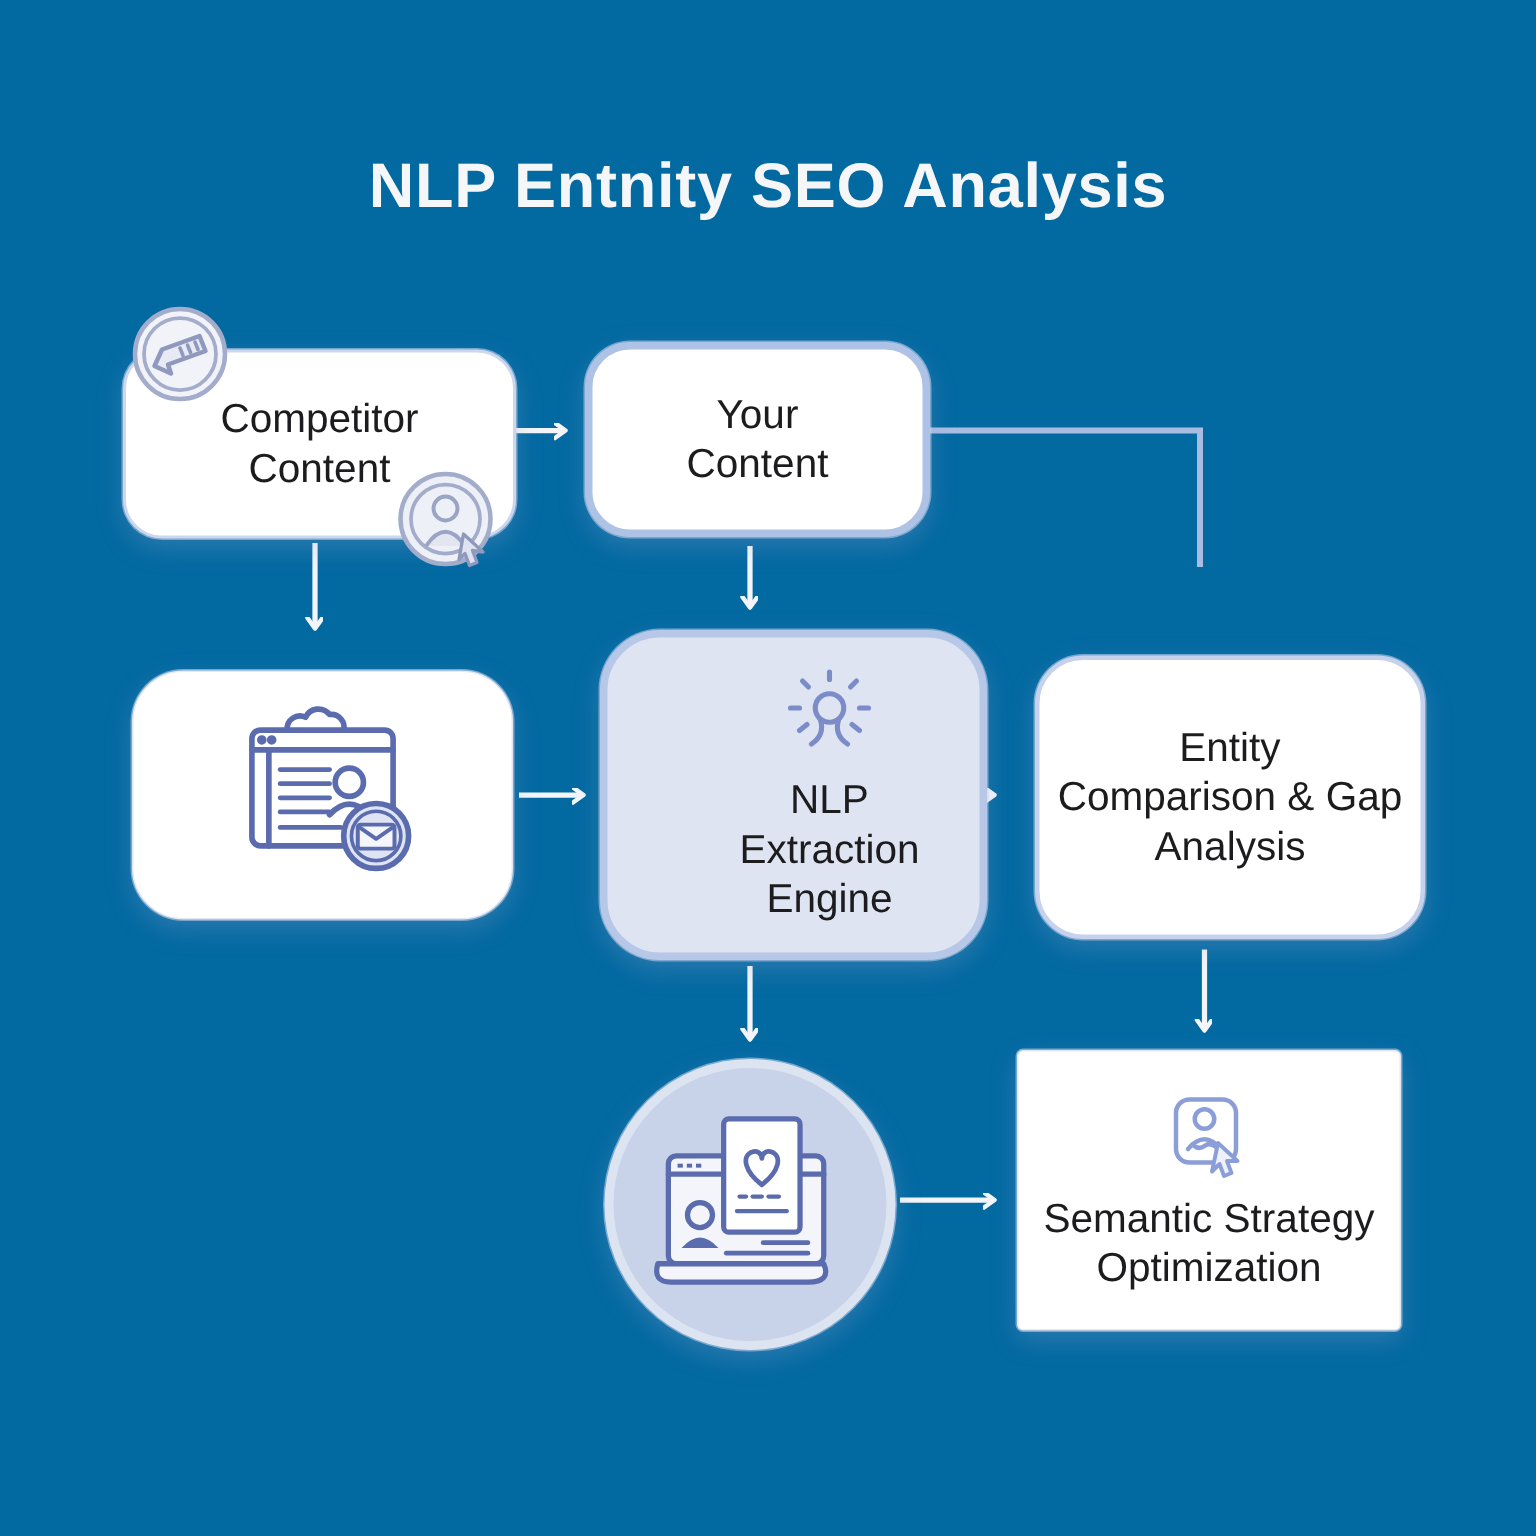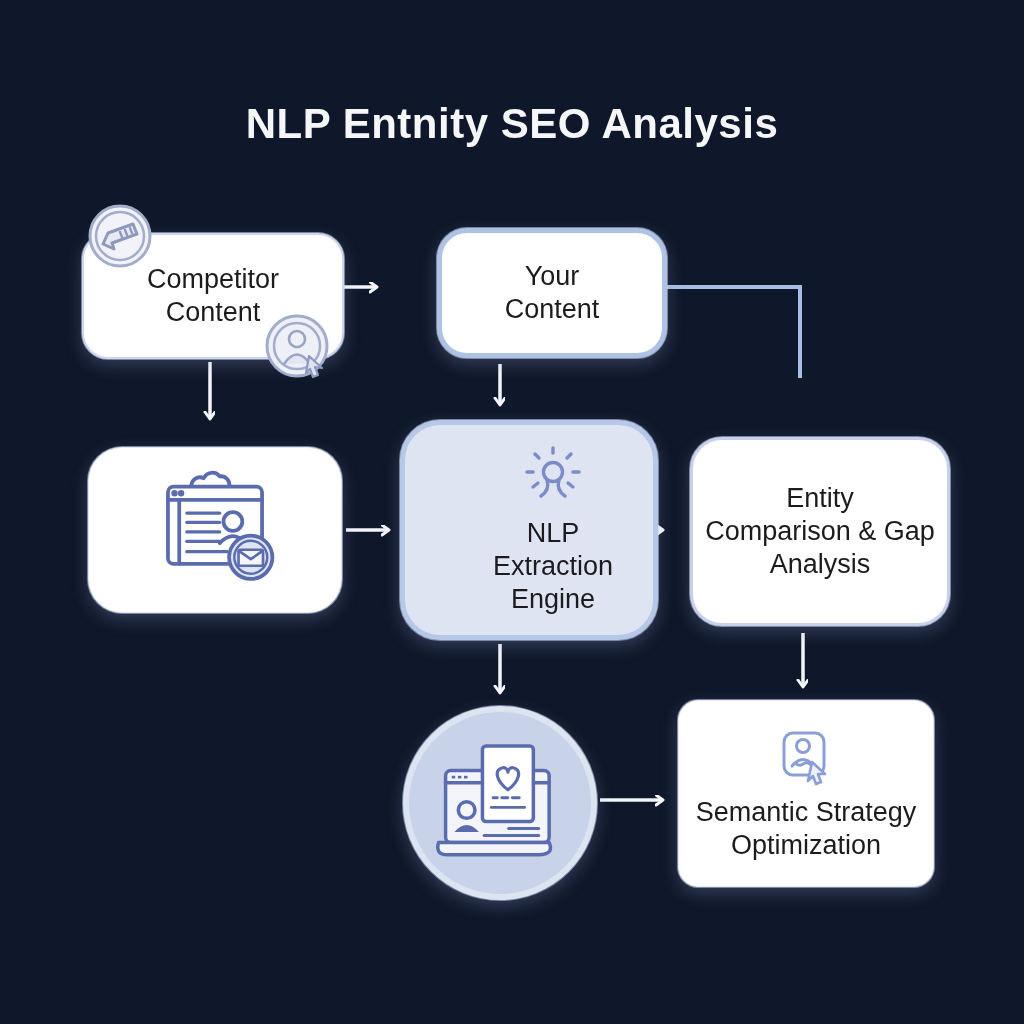--- a/index.html
+++ b/index.html
@@ -1,36 +1,36 @@
 <!DOCTYPE html>
 <html><head>
 <meta charset="utf-8">
 <style>
   html,body{margin:0;padding:0;background:#000;}
   .canvas{
-    position:relative;width:1024px;height:1024px;background:#0f172a;
+    position:relative;width:1024px;height:1024px;background:#0369a1;
     font-family:"Liberation Sans","DejaVu Sans",sans-serif;overflow:hidden;
   }
   .title{
     position:absolute;left:0;top:100px;width:1024px;text-align:center;
     color:#f5f6f8;font-size:42px;font-weight:700;letter-spacing:.5px;
   }
   .node{
     position:absolute;display:flex;flex-direction:column;align-items:center;justify-content:center;
     background:#fff;color:#1c1c1e;text-align:center;
     box-shadow:0 6px 18px rgba(150,170,215,.28), 0 0 0 1px rgba(210,220,240,.55);
   }
   .node-label{white-space:pre-line;font-size:27px;line-height:33px;font-weight:500;}
   .node-competitor{left:82px;top:233px;width:258px;height:122px;border-radius:26px;border:2px solid #ccd7ee;}
-  .node-your{left:390px;top:228px;width:220px;height:120px;border-radius:30px;border:5px solid #aec2e6;margin-left:47px;}
+  .node-your{left:390px;top:228px;width:220px;height:120px;border-radius:30px;border:5px solid #aec2e6;}
   .node-source{left:88px;top:447px;width:252px;height:164px;border-radius:34px;border:1px solid #e2e7f2;}
   .node-nlp{left:400px;top:420px;width:200px;height:210px;border-radius:40px;border:5px solid #b7c7e8;background:#dfe4f2;padding-left:48px;}
   .node-entity{left:678px;top:437px;width:254px;height:183px;border-radius:32px;border:3px solid #c6d2ec;margin-left:12px;}
   .node-circle{left:403px;top:706px;width:194px;height:194px;border-radius:50%;border:6px solid #dce4f2;background:#c8d3e9;box-sizing:border-box;}
-  .node-semantic{left:678px;top:700px;width:254px;height:185px;border-radius:20px;border:1px solid #e4e8f0;}
+  .node-semantic{left:678px;top:700px;width:254px;height:185px;border-radius:4px;border:1px solid #e4e8f0;}
   .badge{position:absolute;}
   .badge-tag{left:87px;top:203px;}
   .badge-user{left:263px;top:313px;}
   .nlp-icon{margin-bottom:6px;}
   .sem-icon{margin-bottom:8px;}
   svg{display:block;}
   .connectors{position:absolute;left:0;top:0;pointer-events:none;}
 </style>
 </head>
 <body>

